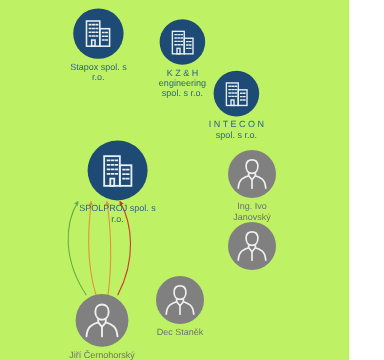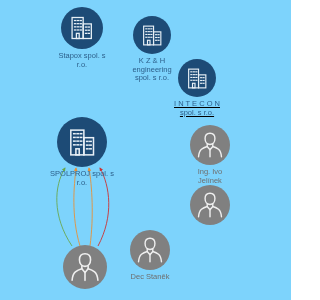--- a/index.html
+++ b/index.html
@@ -7,21 +7,21 @@
     padding: 0;
     background: #ffffff;
   }
   body {
     font-family: "Liberation Sans", sans-serif;
   }
   #graph-canvas {
     position: relative;
     width: 291px;
     height: 300px;
-    background: #7dd3fc;
+    background: #bef264;
     overflow: hidden;
   }
   #edge-layer {
     position: absolute;
     left: 0;
     top: 0;
     width: 291px;
     height: 300px;
     pointer-events: none;
   }
@@ -138,21 +138,21 @@
     <line x1="17.3" y1="11.2" x2="18.3" y2="11.2"></line>
     <line x1="15" y1="13.9" x2="16" y2="13.9"></line>
     <line x1="17.3" y1="13.9" x2="18.3" y2="13.9"></line>
     <line x1="15" y1="16.6" x2="16" y2="16.6"></line>
     <line x1="17.3" y1="16.6" x2="18.3" y2="16.6"></line>
     <rect x="7.2" y="16.6" width="2.4" height="4.4"></rect>
   </svg>
         </div>
         <div class="node-label company-label"><span class="spaced">K Z &amp; H</span><br><span>engineering</span><br><span>spol. s r.o.</span></div>
       </div>
-      <div class="node" style="left: 149px; top: 59px; width: 96px; text-decoration: underline;">
+      <div class="node" style="left: 149px; top: 59px; width: 96px;">
         <div class="node-circle company" style="width: 38px; height: 38px;">
           <svg class="bldg-svg" width="25" height="25" viewBox="0 0 24 24" fill="none" stroke="#e8f0f6" stroke-width="1.1" stroke-linecap="square" stroke-linejoin="miter">
     <rect x="3.5" y="3" width="9.5" height="18"></rect>
     <rect x="13" y="8.5" width="7" height="12.5"></rect>
     <line x1="5.6" y1="5.6" x2="6.6" y2="5.6"></line>
     <line x1="8" y1="5.6" x2="9" y2="5.6"></line>
     <line x1="10.4" y1="5.6" x2="11.4" y2="5.6"></line>
     <line x1="5.6" y1="8.3" x2="6.6" y2="8.3"></line>
     <line x1="8" y1="8.3" x2="9" y2="8.3"></line>
     <line x1="10.4" y1="8.3" x2="11.4" y2="8.3"></line>
@@ -166,21 +166,21 @@
     <line x1="17.3" y1="11.2" x2="18.3" y2="11.2"></line>
     <line x1="15" y1="13.9" x2="16" y2="13.9"></line>
     <line x1="17.3" y1="13.9" x2="18.3" y2="13.9"></line>
     <line x1="15" y1="16.6" x2="16" y2="16.6"></line>
     <line x1="17.3" y1="16.6" x2="18.3" y2="16.6"></line>
     <rect x="7.2" y="16.6" width="2.4" height="4.4"></rect>
   </svg>
         </div>
         <div class="node-label company-label"><span class="spaced">I N T E C O N</span><br><span>spol. s r.o.</span></div>
       </div>
-      <div class="node" style="left: 34px; top: 117px; width: 96px; align-items: center;">
+      <div class="node" style="left: 50px; top: 117px; width: 96px; align-items: center;">
         <div class="node-circle company" style="width: 50px; height: 50px;">
           <svg class="bldg-svg" width="33" height="33" viewBox="0 0 24 24" fill="none" stroke="#e8f0f6" stroke-width="1.1" stroke-linecap="square" stroke-linejoin="miter">
     <rect x="3.5" y="3" width="9.5" height="18"></rect>
     <rect x="13" y="8.5" width="7" height="12.5"></rect>
     <line x1="5.6" y1="5.6" x2="6.6" y2="5.6"></line>
     <line x1="8" y1="5.6" x2="9" y2="5.6"></line>
     <line x1="10.4" y1="5.6" x2="11.4" y2="5.6"></line>
     <line x1="5.6" y1="8.3" x2="6.6" y2="8.3"></line>
     <line x1="8" y1="8.3" x2="9" y2="8.3"></line>
     <line x1="10.4" y1="8.3" x2="11.4" y2="8.3"></line>
@@ -209,21 +209,21 @@
              C15.7 9.8 14.2 11.6 12 11.6 C9.8 11.6 8.3 9.8 8.3 7.2 Z"></path>
     <path d="M9.9 11.2 L9.9 13.1 C9.9 13.1 7.2 13.9 5.6 15.2
              C4.2 16.4 3.6 18.4 3.4 20.8"></path>
     <path d="M14.1 11.2 L14.1 13.1 C14.1 13.1 16.8 13.9 18.4 15.2
              C19.8 16.4 20.4 18.4 20.6 20.8"></path>
     <path d="M9.9 13.1 L12 15.6 L14.1 13.1"></path>
     <path d="M12 15.6 L12 20.9"></path>
   </svg>
         </div>
         <div class="node-label person-label">Ing. Ivo
-Jelínek</div>
+Janovský</div>
       </div>
       <div class="node" style="left: 162px; top: 185px; width: 96px;">
         <div class="node-circle person" style="width: 40px; height: 40px;">
           <svg class="person-svg" width="32" height="32" viewBox="0 0 24 24" fill="none" stroke="#efefef" stroke-width="1.05" stroke-linecap="round" stroke-linejoin="round">
     <path d="M8.3 7.2 C8.3 4.6 9.9 3.2 12 3.2 C14.1 3.2 15.7 4.6 15.7 7.2
              C15.7 9.8 14.2 11.6 12 11.6 C9.8 11.6 8.3 9.8 8.3 7.2 Z"></path>
     <path d="M9.9 11.2 L9.9 13.1 C9.9 13.1 7.2 13.9 5.6 15.2
              C4.2 16.4 3.6 18.4 3.4 20.8"></path>
     <path d="M14.1 11.2 L14.1 13.1 C14.1 13.1 16.8 13.9 18.4 15.2
              C19.8 16.4 20.4 18.4 20.6 20.8"></path>
@@ -253,16 +253,17 @@
     <path d="M8.3 7.2 C8.3 4.6 9.9 3.2 12 3.2 C14.1 3.2 15.7 4.6 15.7 7.2
              C15.7 9.8 14.2 11.6 12 11.6 C9.8 11.6 8.3 9.8 8.3 7.2 Z"></path>
     <path d="M9.9 11.2 L9.9 13.1 C9.9 13.1 7.2 13.9 5.6 15.2
              C4.2 16.4 3.6 18.4 3.4 20.8"></path>
     <path d="M14.1 11.2 L14.1 13.1 C14.1 13.1 16.8 13.9 18.4 15.2
              C19.8 16.4 20.4 18.4 20.6 20.8"></path>
     <path d="M9.9 13.1 L12 15.6 L14.1 13.1"></path>
     <path d="M12 15.6 L12 20.9"></path>
   </svg>
         </div>
+        <div class="node-label person-label">Jiří Černohorský</div>
       </div>
     </div>
 
 </div>
 
 </body></html>

